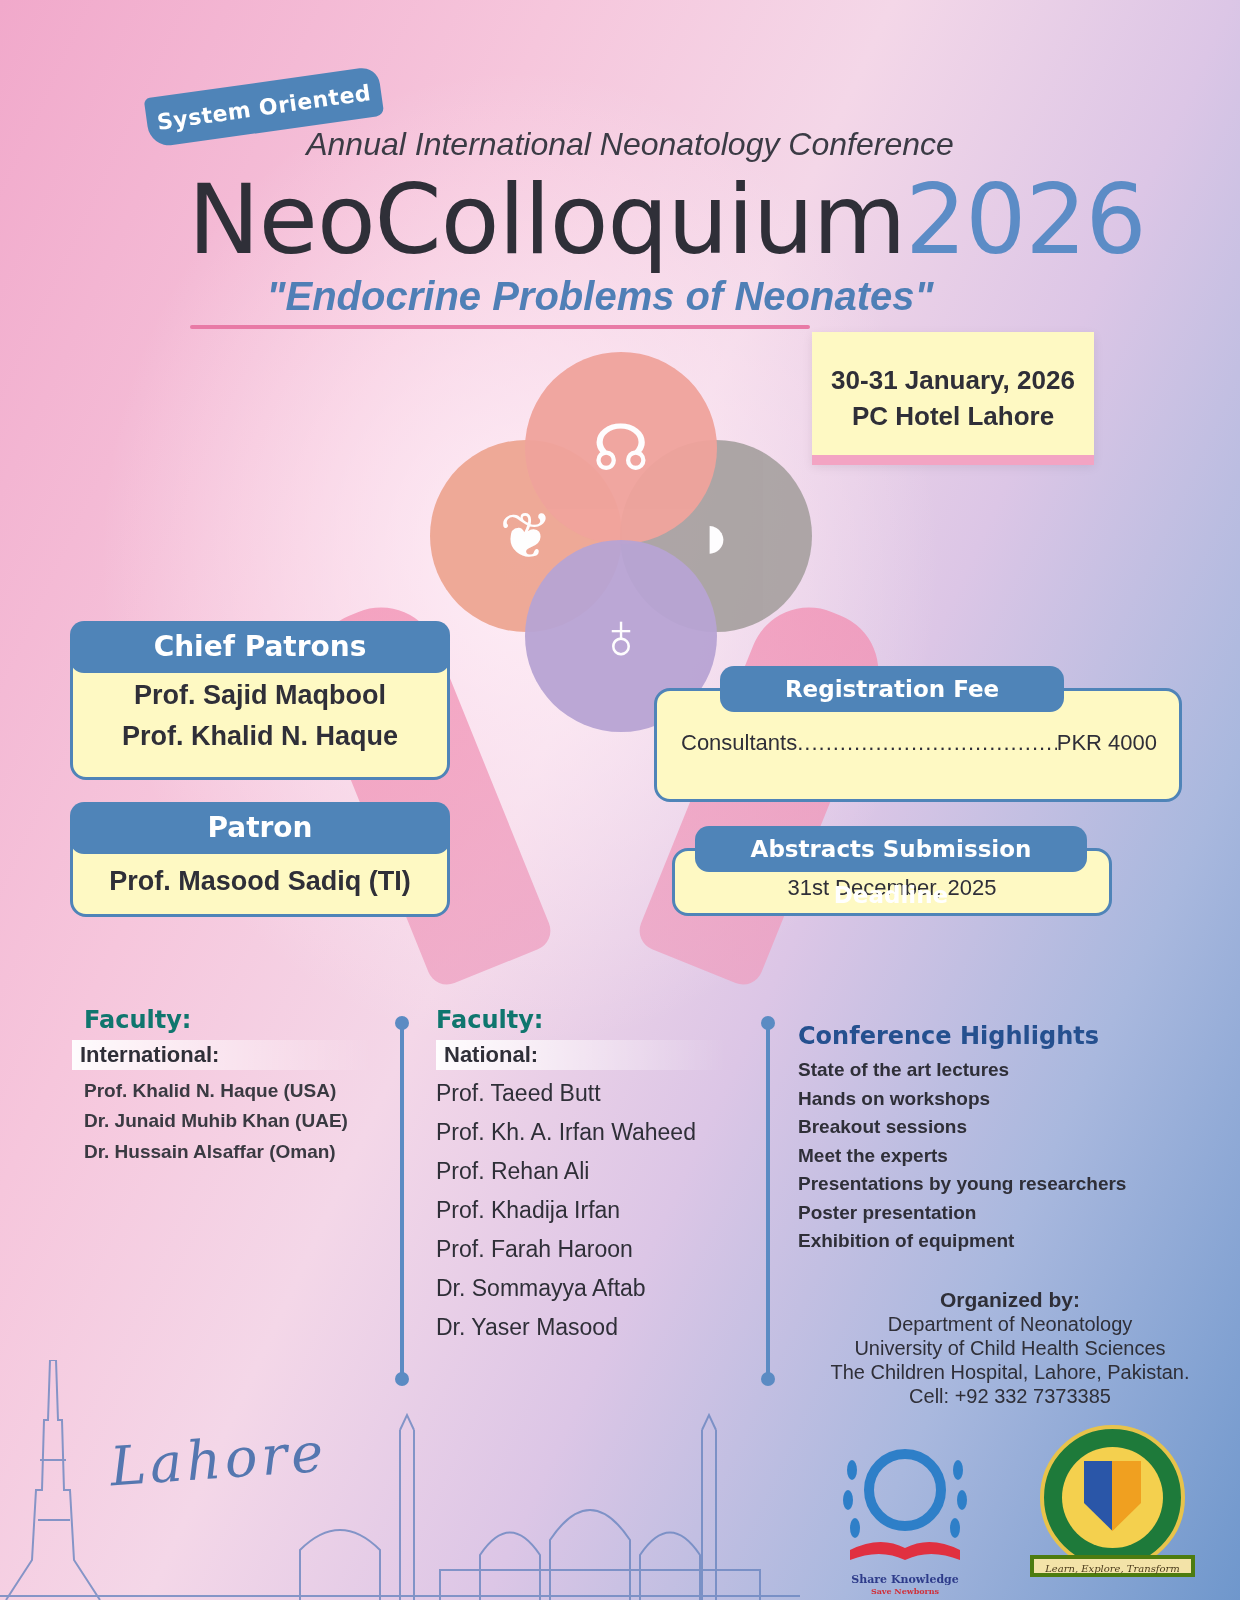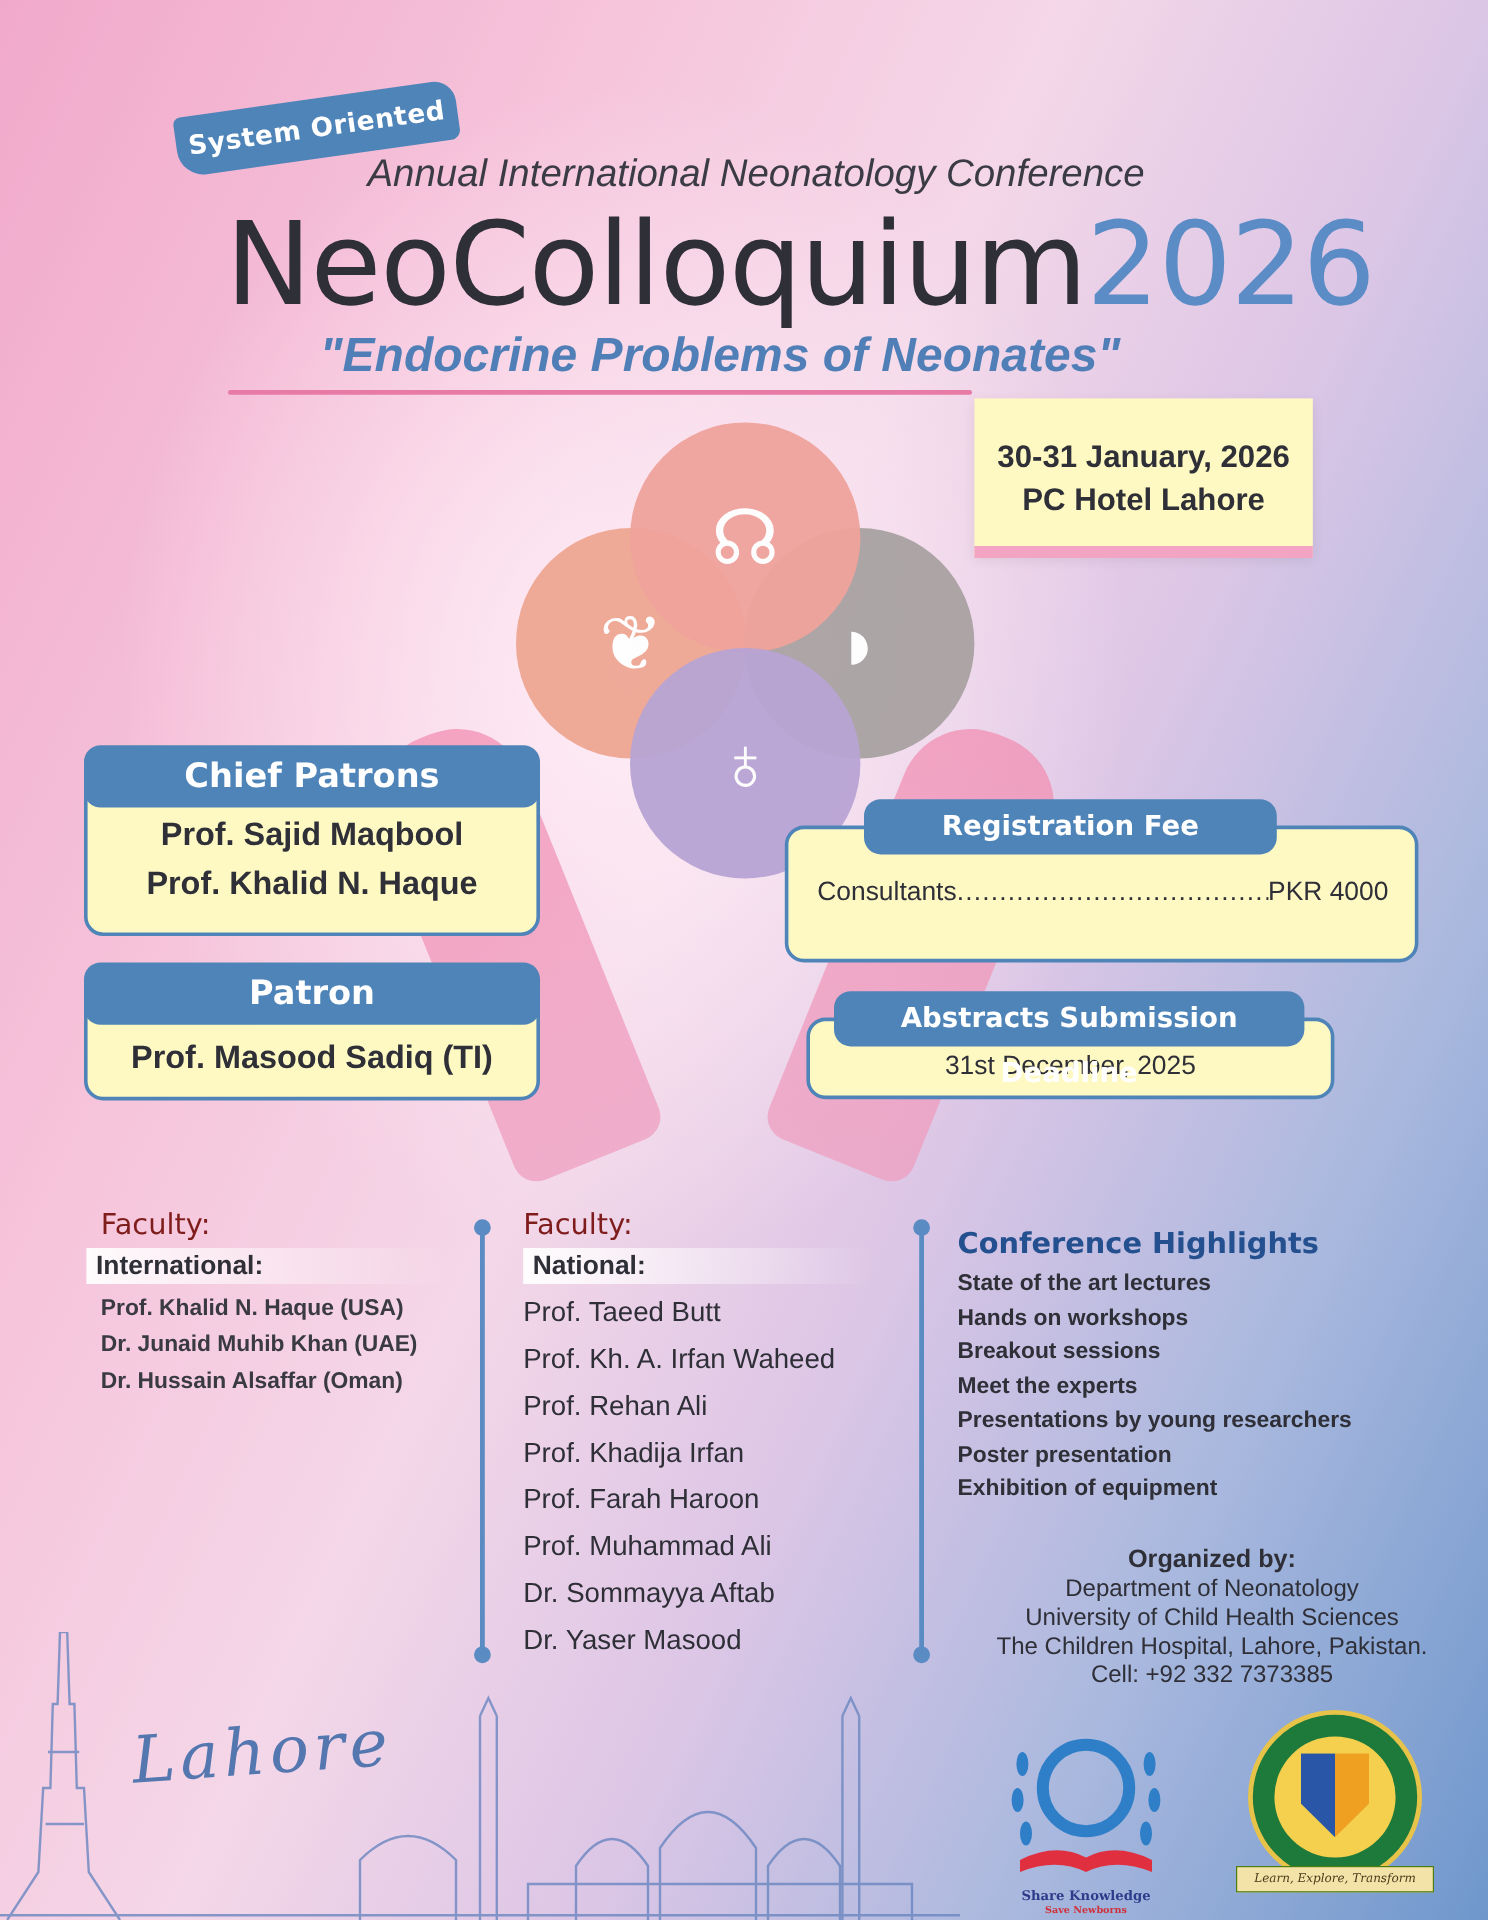--- a/index.html
+++ b/index.html
@@ -54,41 +54,41 @@
     font-weight: bold; font-family: "DejaVu Sans", sans-serif;
   }
   .patron-name { text-align: center; font-weight: bold; font-size: 27px; color: #2f2f38; line-height: 1.5; }
   .fee-row { display: flex; font-size: 22px; color: #2f2f38; line-height: 1.3; white-space: nowrap; }
   .fee-row .lbl { flex: 0 0 auto; }
   .fee-row .dots { flex: 1 1 auto; overflow: hidden; }
   .fee-row .dots::after { content: "................................................................"; letter-spacing: 1px; }
   .fee-row .val { flex: 0 0 auto; }
 
   
-  .fac-title { font-size: 24px; font-weight: normal; color: #7f1d1d; font-family: "DejaVu Sans", sans-serif; }
+  .fac-title { font-size: 24px; font-weight: bold; color: #0f766e; font-family: "DejaVu Sans", sans-serif; }
   .fac-sub { font-size: 22px; font-weight: bold; color: #2f2f38; background: linear-gradient(90deg, rgba(255,255,255,0.95), rgba(255,255,255,0)); padding: 2px 8px; }
   .fac-list div { font-size: 19px; font-weight: bold; color: #3a3a42; line-height: 1.6; }
   .nat-list div { font-size: 23px; color: #2f2f38; line-height: 39px; }
   .vline { width: 4px; background: #5b8bc3; }
   .vdot { width: 14px; height: 14px; border-radius: 50%; background: #5b8bc3; }
   .hl-title { font-size: 24px; font-weight: bold; color: #25508f; font-family: "DejaVu Sans", sans-serif; }
   .hl-list div { font-size: 19px; font-weight: bold; color: #2f2f38; line-height: 28.5px; }
 
   .org { left: 800px; width: 420px; top: 1288px; text-align: center; color: #2f2f38; font-size: 20px; line-height: 24px; font-family: "Liberation Sans Narrow", "Liberation Sans", sans-serif; }
   .org .h { font-weight: bold; font-size: 21px; }
 
   .lahore { left: 110px; top: 1428px; font-size: 54px; font-style: italic; color: #5577b0; font-family: "DejaVu Serif", serif; transform: rotate(-4deg); letter-spacing: 4px; }
   .skyline { left: 0; top: 1360px; width: 800px; height: 240px; }
 
   .logo1 { left: 840px; top: 1430px; width: 130px; height: 160px; }
   .logo1-txt { left: 830px; top: 1573px; width: 150px; text-align: center; font-size: 11px; font-weight: bold; color: #2d3b8a; font-family: "DejaVu Serif", serif; }
   .logo2 { left: 1040px; top: 1425px; width: 145px; height: 145px; border-radius: 50%; background: #1e7a3a; border: 4px solid #e8c34a; }
   .logo2-inner { position: absolute; left: 18px; top: 18px; width: 101px; height: 101px; border-radius: 50%; background: #f4d04e; overflow: hidden; }
   .shield { position: absolute; left: 22px; top: 14px; width: 57px; height: 70px; background: linear-gradient(90deg, #2a56a8 50%, #f0a020 50%); clip-path: polygon(0 0,100% 0,100% 60%,50% 100%,0 60%); }
-  .logo2-ribbon { left: 1030px; top: 1555px; width: 165px; height: 22px; background: #f3e3a8; border: 1px solid #4d7c0f; font-size: 10px; font-style: italic; text-align: center; line-height: 20px; color: #4a3a1a; font-family: "DejaVu Serif", serif; }
+  .logo2-ribbon { left: 1030px; top: 1555px; width: 165px; height: 22px; background: #f3e3a8; border: 4px solid #4d7c0f; font-size: 10px; font-style: italic; text-align: center; line-height: 20px; color: #4a3a1a; font-family: "DejaVu Serif", serif; }
 </style>
 </head>
 <body>
 
 <div class="abs tag">System Oriented</div>
 <div class="abs subtitle">Annual International Neonatology Conference</div>
 <div class="abs brand">
   <span class="name">NeoColloquium</span><span class="year">2026</span>
 </div>
 <div class="abs theme">"Endocrine Problems of Neonates"</div>
@@ -162,21 +162,20 @@
 
 <div class="abs" style="left:436px;top:1006px;width:320px;">
   <div class="fac-title">Faculty:</div>
   <div class="fac-sub" style="margin:6px 0 4px 0;width:290px;">National:</div>
   <div class="nat-list">
     <div>Prof. Taeed Butt</div>
     <div>Prof. Kh. A. Irfan Waheed</div>
     <div>Prof. Rehan Ali</div>
     <div>Prof. Khadija Irfan</div>
     <div>Prof. Farah Haroon</div>
-    <div>Prof. Muhammad Ali</div>
     <div>Dr. Sommayya Aftab</div>
     <div>Dr. Yaser Masood</div>
   </div>
 </div>
 
 <div class="abs vdot" style="left:761px;top:1016px;"></div>
 <div class="abs vline" style="left:766px;top:1022px;height:354px;"></div>
 <div class="abs vdot" style="left:761px;top:1372px;"></div>
 
 <div class="abs" style="left:798px;top:1022px;width:420px;">

